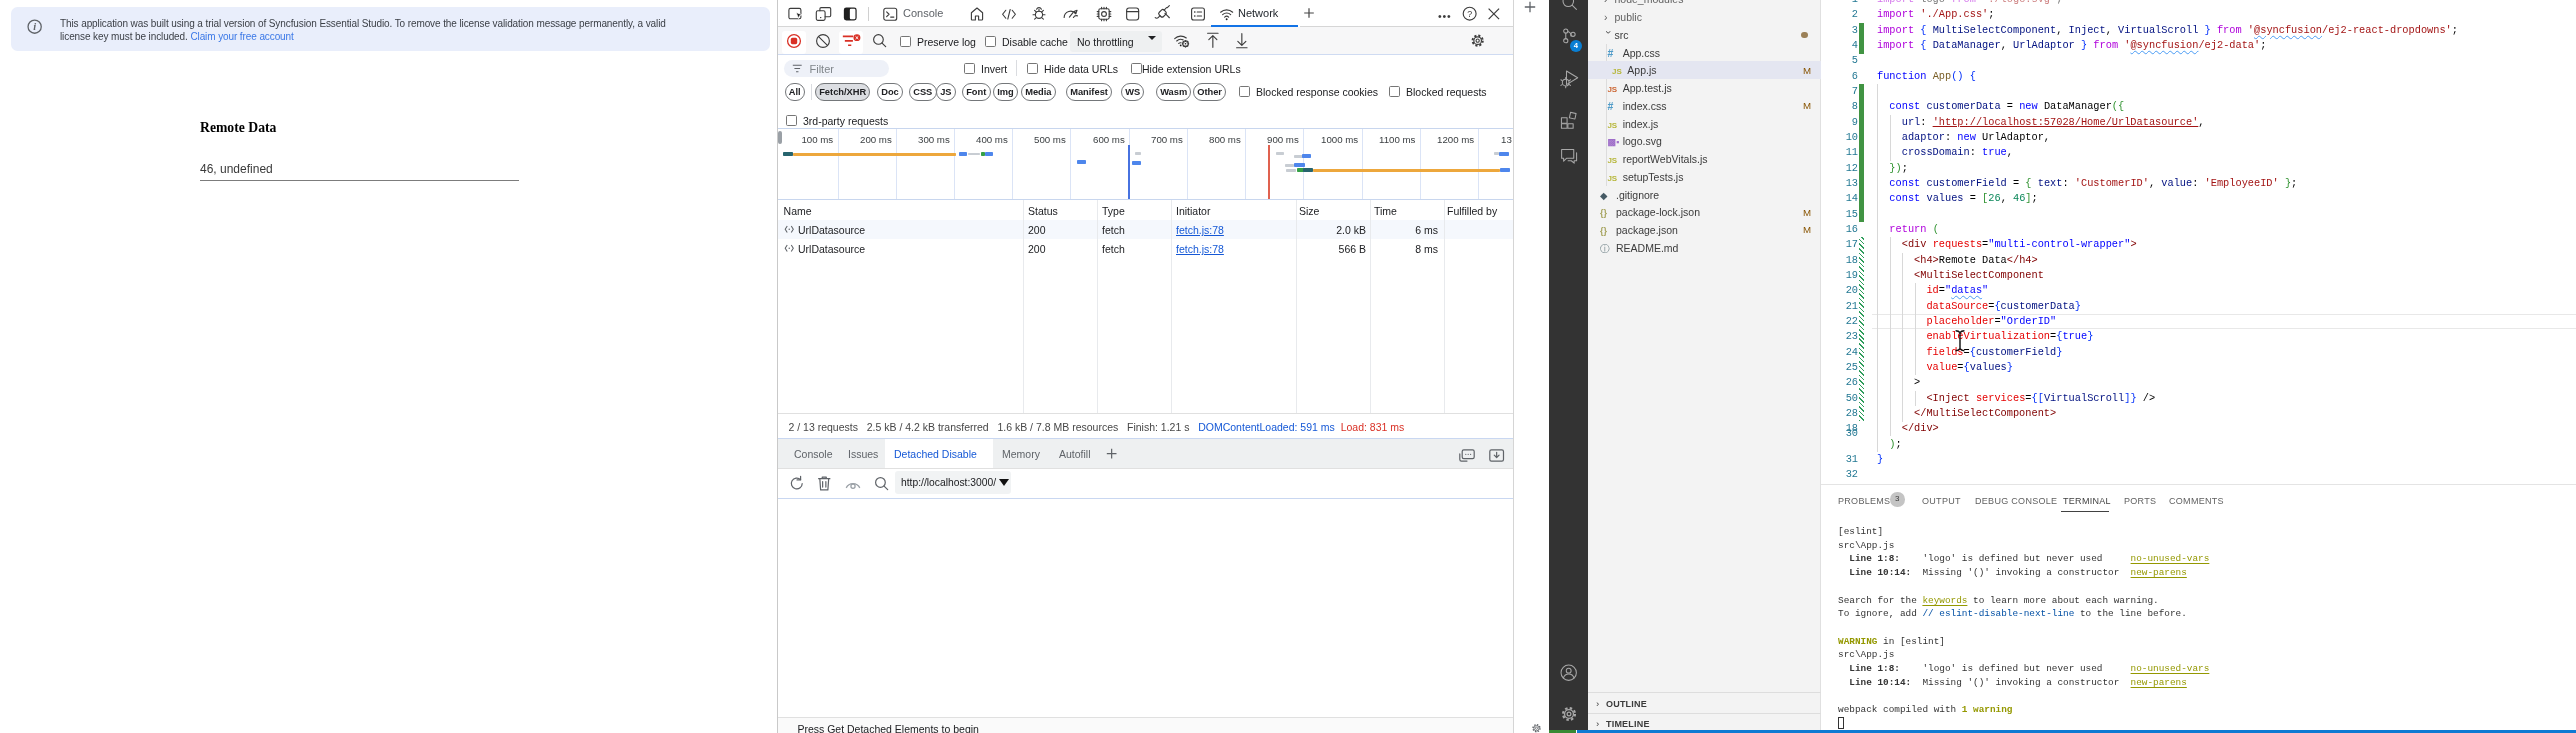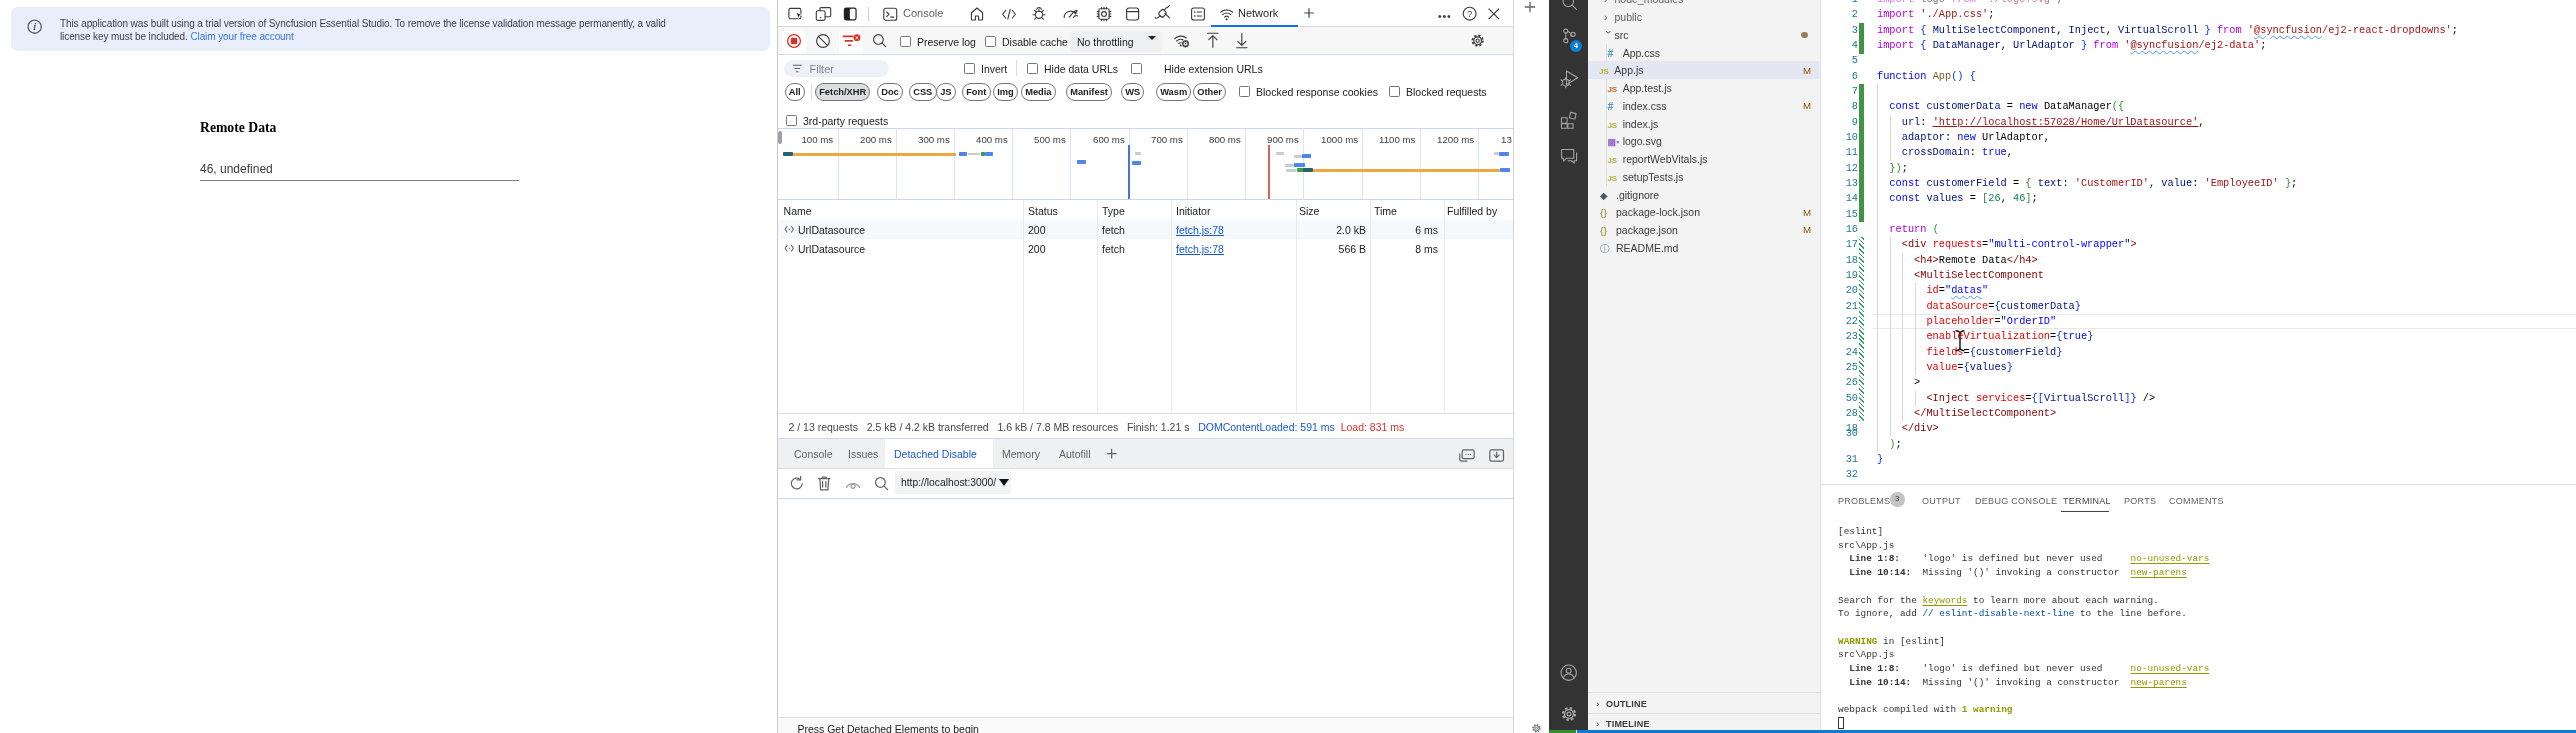--- a/index.html
+++ b/index.html
@@ -177,21 +177,21 @@
   <svg class="a" style="left:13.7px;top:64px" width="10.5" height="9" viewBox="0 0 13 11">
       <path d="M1 1.5h11M3 5.5h7M5 9.5h3" stroke="#5f6368" stroke-width="1.4"></path>
     </svg>
   <div class="a" style="left:31.5px;top:63px;font-size:11px;color:#80868b">Filter</div>
   <div class="cb" style="left:186px;top:63px"></div>
   <div class="lbl" style="left:203px;top:63px">Invert</div>
   <div class="a" style="left:238px;top:60px;width:0.8px;height:16px;background:#dadce0"></div>
   <div class="cb" style="left:249px;top:63px"></div>
   <div class="lbl" style="left:266px;top:63px">Hide data URLs</div>
   <div class="cb" style="left:353px;top:63px"></div>
-  <div class="lbl" style="left:386px;top:63px">Hide extension URLs</div>
+  <div class="lbl" style="left:364px;top:63px">Hide extension URLs</div>
 
   <div class="pill" style="left:6.5px;top:83px">All</div>
   <div class="a" style="left:33px;top:84px;width:0.8px;height:16px;background:#dadce0"></div>
   <div class="pill" style="left:37px;top:83px;background:#dcdee2">Fetch/XHR</div>
   <div class="pill" style="left:99px;top:83px">Doc</div>
   <div class="pill" style="left:131px;top:83px">CSS</div>
   <div class="pill" style="left:158px;top:83px">JS</div>
   <div class="pill" style="left:184px;top:83px">Font</div>
   <div class="pill" style="left:215px;top:83px">Img</div>
   <div class="pill" style="left:243px;top:83px">Media</div>
@@ -406,21 +406,21 @@
 </svg>
 
 <div id="fx" class="a" style="left:1588px;top:0;width:233px;height:694px;overflow:hidden">
   <div class="frow" style="left:16px;top:-9.7px;color:#616161"><i style="width:10.5px">›</i>node_modules</div>
   <div class="frow" style="left:16px;top:8px;color:#616161"><i style="width:10.5px">›</i>public</div>
   <div class="frow" style="left:16px;top:26px;color:#3b3b3b"><i style="width:10.5px;transform:rotate(90deg) translateX(0.8px)">›</i>src</div>
   <div class="a" style="left:213px;top:31.5px;width:6.5px;height:6.5px;border-radius:50%;background:#9b8057"></div>
   <div class="a" style="left:18px;top:44px;width:0.8px;height:142px;background:#dcdcdc"></div>
   <div class="frow" style="left:19.4px;top:44px"><i style="width:15.3px;color:#4f9bc8;font-weight:700">#</i>App.css</div>
   <div class="a" style="left:0;top:61px;width:233px;height:18px;background:#e4e6f1"></div>
-  <div class="frow" style="left:11px;top:61px"><i style="width:15.3px;color:#b7b73b;font-weight:700;font-size:8px">JS</i>App.js</div>
+  <div class="frow" style="left:24px;top:61px"><i style="width:15.3px;color:#b7b73b;font-weight:700;font-size:8px">JS</i>App.js</div>
   <div class="frow" style="left:19.4px;top:79px"><i style="width:15.3px;color:#cc6633;font-weight:700;font-size:8px">JS</i>App.test.js</div>
   <div class="frow" style="left:19.4px;top:97px"><i style="width:15.3px;color:#4f9bc8;font-weight:700">#</i>index.css</div>
   <div class="frow" style="left:19.4px;top:115px"><i style="width:15.3px;color:#b7b73b;font-weight:700;font-size:8px">JS</i>index.js</div>
   <div class="frow" style="left:19.4px;top:132px"><i style="width:15.3px;color:#9f6ec9;font-weight:700;font-size:9px">▩▪</i>logo.svg</div>
   <div class="frow" style="left:19.4px;top:150px"><i style="width:15.3px;color:#b7b73b;font-weight:700;font-size:8px">JS</i>reportWebVitals.js</div>
   <div class="frow" style="left:19.4px;top:168px"><i style="width:15.3px;color:#b7b73b;font-weight:700;font-size:8px">JS</i>setupTests.js</div>
   <div class="frow" style="left:12px;top:186px"><i style="width:16px;color:#455a64;font-size:9.7px">◆</i>.gitignore</div>
   <div class="frow" style="left:12px;top:203px"><i style="width:16px;color:#a5a25c;font-weight:700;font-size:9px">{}</i>package-lock.json</div>
   <div class="frow" style="left:12px;top:221px"><i style="width:16px;color:#a5a25c;font-weight:700;font-size:9px">{}</i>package.json</div>
   <div class="frow" style="left:12px;top:239px"><i style="width:16px;color:#6d8086;font-size:9.7px">ⓘ</i>README.md</div>

